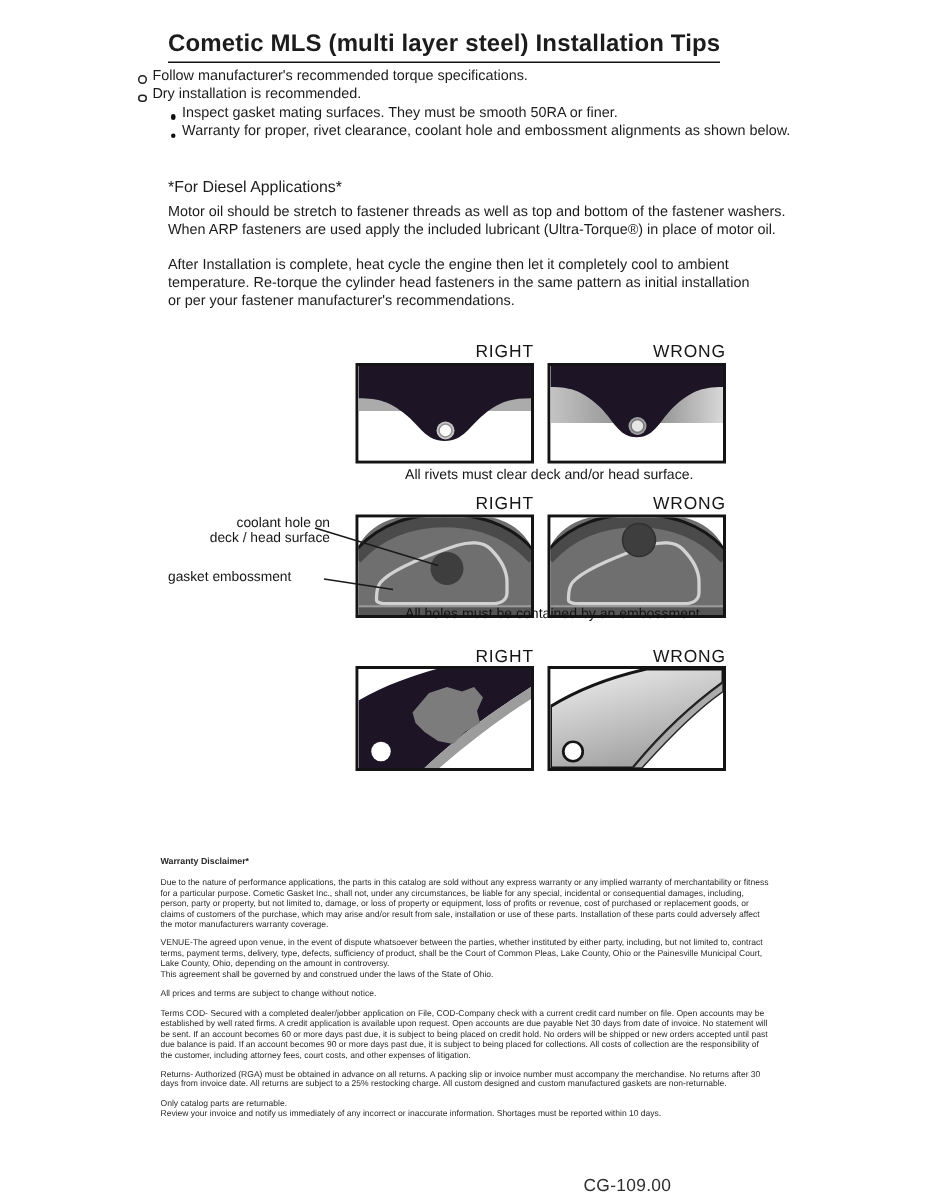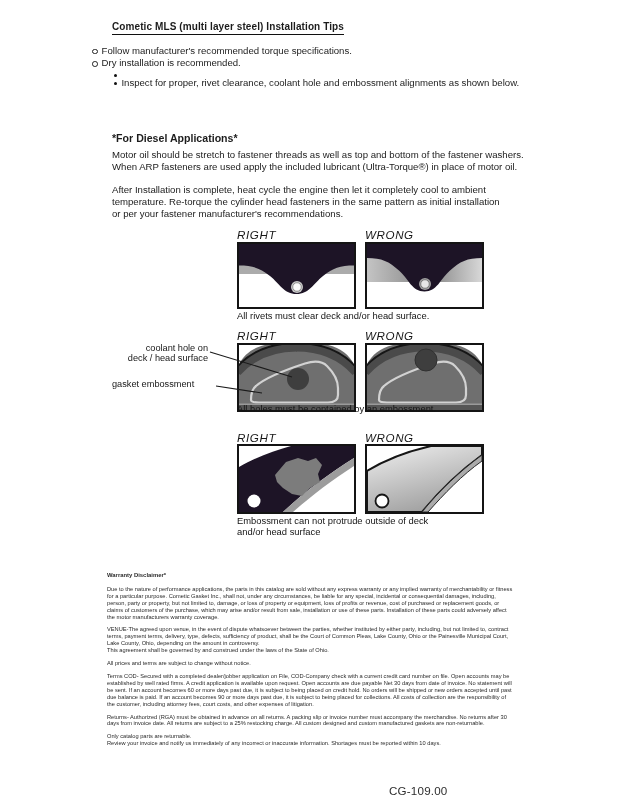--- a/index.html
+++ b/index.html
@@ -1,34 +1,34 @@
 <!DOCTYPE html>
 <html style="--ink: #1c1c1c; --panel-dark: #1d1426; --panel-gray: #6f6f6f; --bore-dark: #4a4a4a; --emboss-outline: #d2d2d2; --hole-dark: #3e3e3e; --wedge-gray: #ababab; --stripe-gray: #9c9c9c;"><head>
 <meta charset="utf-8">
 <style>
   html,body{margin:0;padding:0;background:#fff;}
   .page{position:relative;width:618px;height:800px;background:#ffffff;overflow:hidden;
         font-family:"Liberation Sans", sans-serif;color:var(--ink,#1c1c1c);}
   .abs{position:absolute;}
-  .title{left:112px;top:21px;font-size:10px;font-weight:bold;letter-spacing:.1px;
+  .title{left:112px;top:21px;font-size:16px;font-weight:bold;letter-spacing:.1px;
          border-bottom:1.6px solid #101010;padding-bottom:2px;margin:0;display:inline-block;}
   .bullets{left:92px;top:45px;width:488px;font-size:9.6px;line-height:12.4px;}
-  .b-row{display:flex;align-items:flex-start;}
+  .b-row{display:flex;align-items:center;}
   .b-row.sub{margin-left:22px;}
   .b-open{flex:0 0 auto;width:3.6px;height:3.6px;border:1px solid #222;border-radius:50%;
           margin:3.8px 4px 0 0;}
   .b-dot{flex:0 0 auto;width:3.4px;height:3.4px;background:#111;border-radius:50%;
          margin:4.2px 4px 0 0;}
   .diesel{left:112px;top:116px;width:452px;font-size:9.6px;line-height:12.2px;}
-  .diesel .d-head{font-weight:bold;font-size:10.6px;margin:16px 0 5px 0;}
+  .diesel .d-head{font-weight:normal;font-size:10.6px;margin:3px 0 5px 0;}
   .diesel p{margin:0 0 10px 0;white-space:pre-line;}
-  .dg-h{width:119px;text-align:left;font-size:11.6px;letter-spacing:.6px;color:#161616;font-style:italic;}
+  .dg-h{width:119px;text-align:right;font-size:11.6px;letter-spacing:.6px;color:#161616;}
   .panel{width:119px;border:2px solid #141414;box-sizing:border-box;background:#fff;}
   .panel svg{display:block;}
-  .dg-cap{font-size:9.4px;line-height:10.6px;white-space:pre-line;color:#141414;width:260px;}
+  .dg-cap{font-size:9.4px;line-height:10.6px;white-space:pre-line;color:#141414;width:260px;margin-left:33px;}
   .callout{font-size:9.2px;line-height:10.4px;white-space:pre-line;color:#161616;}
   .callout.rt{text-align:right;}
   .legal{left:107px;top:572px;width:407px;font-size:5.7px;line-height:6.9px;color:#2a2a2a;}
   .legal .legal-h{font-weight:bold;font-size:5.9px;margin:0 0 7px 0;}
   .legal p{margin:0 0 6px 0;white-space:pre-line;}
   .footer-code{left:389px;top:784px;font-size:11.6px;color:#2e2e2e;letter-spacing:.2px;}
   .overlay{left:0;top:0;pointer-events:none;}
 </style>
 </head>
 <body>
@@ -41,24 +41,25 @@
     <div class="b-row">
       <span class="b-open"></span>
       <span>Follow manufacturer's recommended torque specifications.</span>
     </div>
     <div class="b-row">
       <span class="b-open"></span>
       <span>Dry installation is recommended.</span>
     </div>
     <div class="b-row sub">
       <span class="b-dot"></span>
+      <span>Inspect gasket mating surfaces.  They must be smooth 50RA or finer.</span>
     </div>
     <div class="b-row sub">
       <span class="b-dot"></span>
-      <span>Inspect for proper, rivet clearance, coolant hole and embossment alignments as shown below.</span>
+      <span>Warranty for proper, rivet clearance, coolant hole and embossment alignments as shown below.</span>
     </div>
   </div>
 
   <div class="abs diesel">
     <div class="d-head">*For Diesel Applications*</div>
     <p>Motor oil should be stretch to fastener threads as well as top and bottom of the fastener washers.
 When ARP fasteners are used apply the included lubricant (Ultra-Torque®) in place of motor oil.</p>
     <p>After Installation is complete, heat cycle the engine then let it completely cool to ambient
 temperature. Re-torque the cylinder head fasteners in the same pattern as initial installation
 or per your fastener manufacturer's recommendations.</p>
@@ -123,21 +124,21 @@
       <path d="M0,0 H26 C13,3 5,10 0,19 Z" fill="#ffffff"></path>
       <path d="M115,0 H89 C102,3 110,10 115,19 Z" fill="#ffffff"></path>
       <path d="M12,55 C12,48 13,44 17,41 C25,34 46,25 66,18.5 C74,16 83,16 88,21 C94,27 99,35 99,43 L99,50 C99,55 95,57.5 89,57.5 L20,57.5 C15,57.5 12,56.5 12,55 Z" fill="none" stroke="var(--emboss-outline,#d2d2d2)" stroke-width="2.2"></path>
       <rect y="58.5" width="115" height="1.5" fill="#9a9a9a"></rect>
       <rect y="60" width="115" height="5" fill="#565656"></rect>
       <circle cx="59" cy="15" r="11" fill="var(--hole-dark,#3e3e3e)" stroke="#303030" stroke-width="1"></circle>
     </svg>
   </div>
   <div class="abs dg-cap" style="left:237px;top:404px">All holes must be contained by an embossment.</div>
 
-  <div class="abs callout rt" style="left:100px;top:343px;width:108px">coolant hole on
+  <div class="abs callout rt" style="left:112px;top:343px;width:108px">coolant hole on
 deck / head surface</div>
   <div class="abs callout" style="left:112px;top:379px;width:100px">gasket embossment</div>
 
   <svg class="abs overlay" width="618" height="800" viewBox="0 0 618 800">
     <line x1="210" y1="352" x2="292" y2="377" stroke="#1a1a1a" stroke-width="1.1"></line>
     <line x1="216" y1="386" x2="262" y2="393" stroke="#1a1a1a" stroke-width="1.1"></line>
   </svg>
 
   <div class="abs dg-h" style="left:237px;top:431px">RIGHT</div>
   <div class="abs dg-h" style="left:365px;top:431px">WRONG</div>
@@ -158,22 +159,20 @@
           <stop offset="0" stop-color="#f0f0f0"></stop>
             <stop offset="1" stop-color="#a2a2a2"></stop>
         </linearGradient>
       </defs>
       <rect width="115" height="66" fill="#ffffff"></rect>
       <path d="M0,25 C21,12 42,5 64,0 L115,0 L115,9 C93,25 73,44 55,66 L0,66 Z" fill="url(#sg3)" stroke="#161616" stroke-width="2"></path>
       <path d="M55,66 C73,44 93,25 115,9 L115,15 C95,29 77,48 61,66 Z" fill="#ababab" stroke="#2a2a2a" stroke-width="1"></path>
       <circle cx="15" cy="55" r="6.5" fill="#ffffff" stroke="#161616" stroke-width="1.8"></circle>
     </svg>
   </div>
-  <div class="abs dg-cap" style="left:237px;top:516px">Embossment can not protrude outside of deck
-and/or head surface</div>
 
   <div class="abs legal">
     <div class="legal-h">Warranty Disclaimer*</div>
     <p>Due to the nature of performance applications, the parts in this catalog are sold without any express warranty or any implied warranty of merchantability or fitness for a particular purpose.  Cometic Gasket Inc., shall not, under any circumstances, be liable for any special, incidental or consequential damages, including, person, party or property, but not limited to, damage, or loss of property or equipment, loss of profits or revenue, cost of purchased or replacement goods, or claims of customers of the purchase, which may arise and/or result from sale, installation or use of these parts.  Installation of these parts could adversely affect the motor manufacturers warranty coverage.</p>
     <p>VENUE-The agreed upon venue, in the event of dispute whatsoever between the parties, whether instituted by either party, including, but not limited to, contract terms, payment terms, delivery, type, defects, sufficiency of product, shall be the Court of Common Pleas, Lake County, Ohio or the Painesville Municipal Court, Lake County, Ohio, depending on the amount in controversy.
 This agreement shall be governed by and construed under the laws of the State of Ohio.</p>
     <p>All prices and terms are subject to change without notice.</p>
     <p>Terms COD- Secured with a completed dealer/jobber application on File, COD-Company check with a current credit card number on file.  Open accounts may be established by well rated firms.  A credit application is available upon request.  Open accounts are due payable Net 30 days from date of invoice.  No statement will be sent.  If an account becomes 60 or more days past due, it is subject to being placed on credit hold.  No orders will be shipped or new orders accepted until past due balance is paid.  If an account becomes 90 or more days past due, it is subject to being placed for collections.  All costs of collection are the responsibility of the customer, including attorney fees, court costs, and other expenses of litigation.</p>
     <p>Returns- Authorized (RGA) must be obtained in advance on all returns.  A packing slip or invoice number must accompany the merchandise.  No returns after 30 days from invoice date.  All returns are subject to a 25% restocking charge.  All custom designed and custom manufactured gaskets are non-returnable.</p>
     <p>Only catalog parts are returnable.

